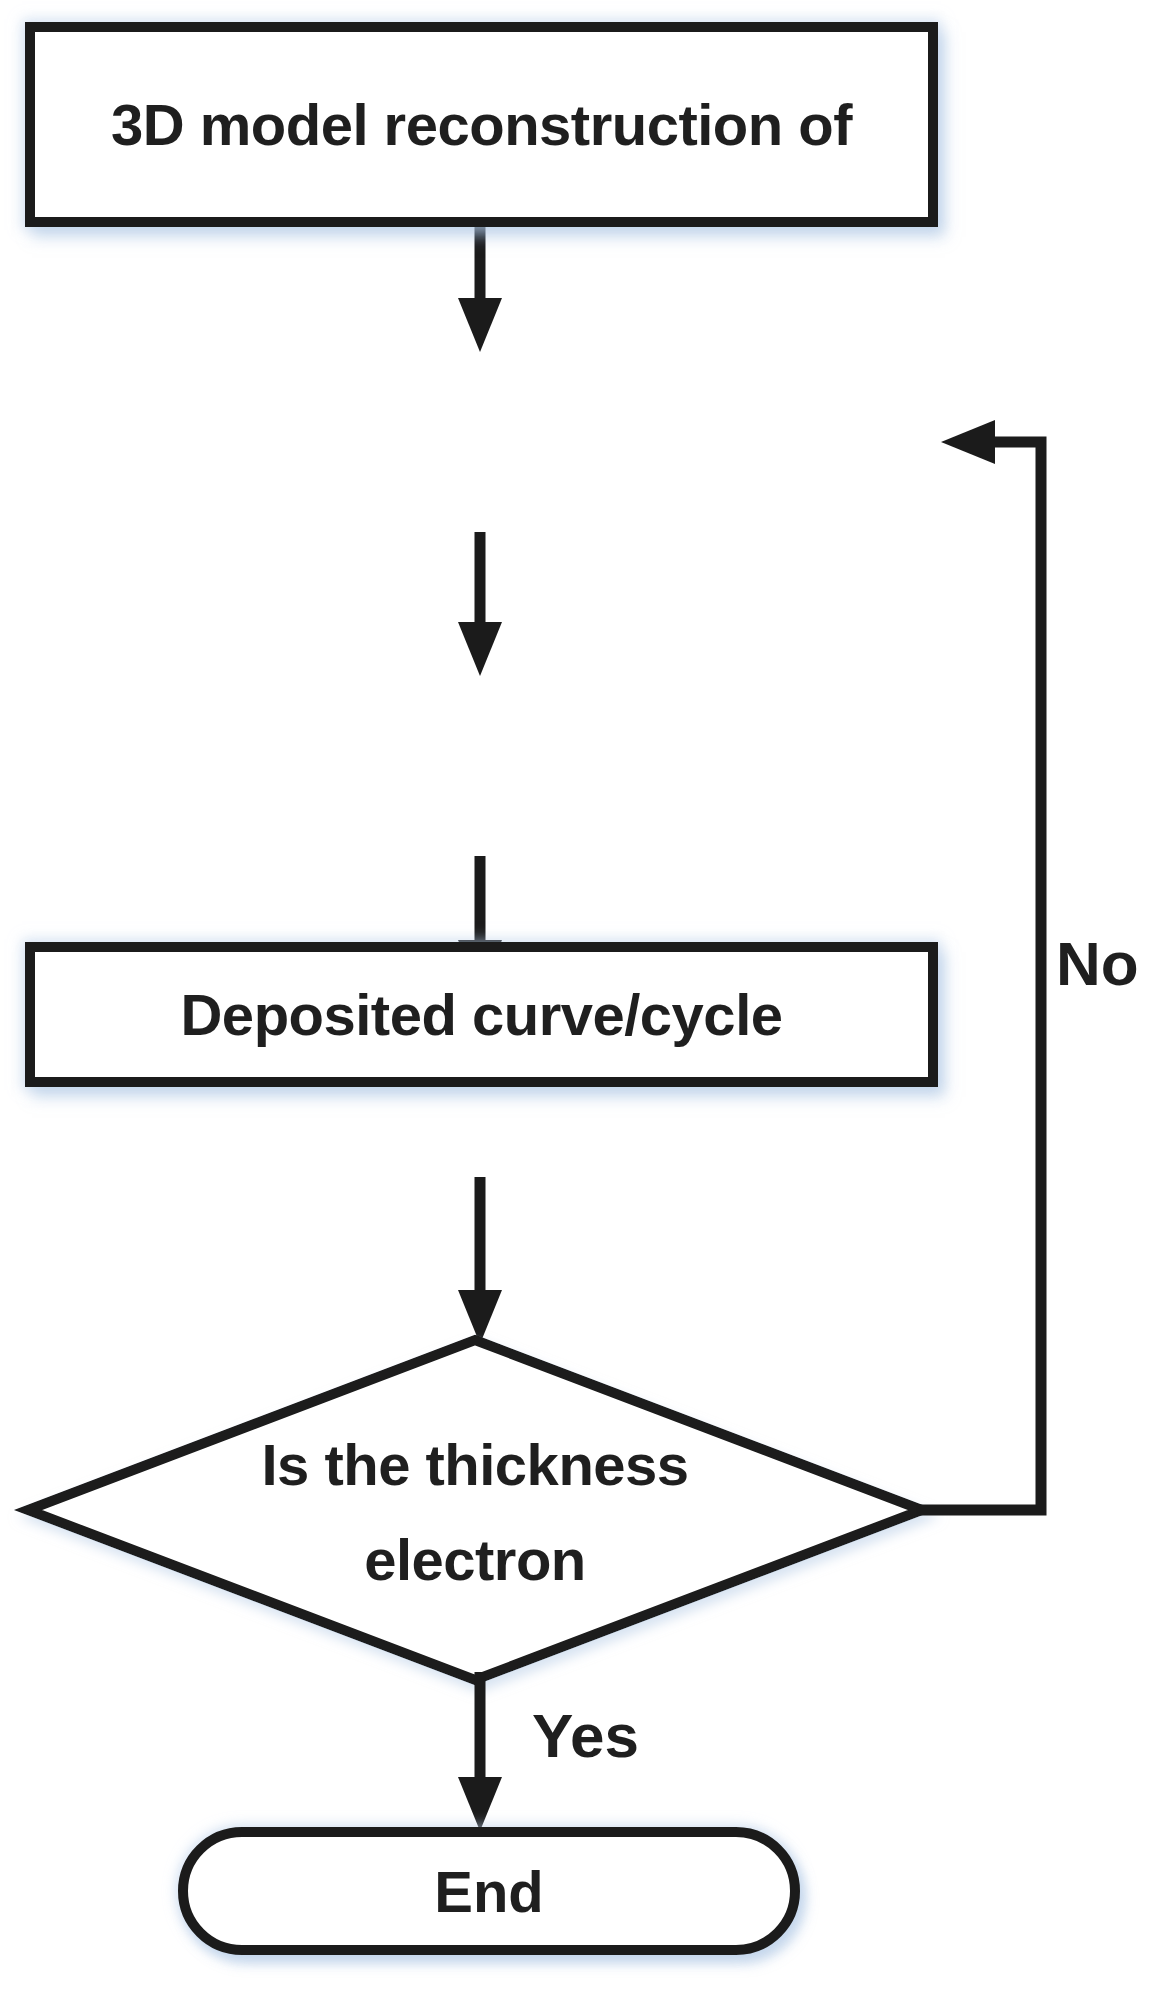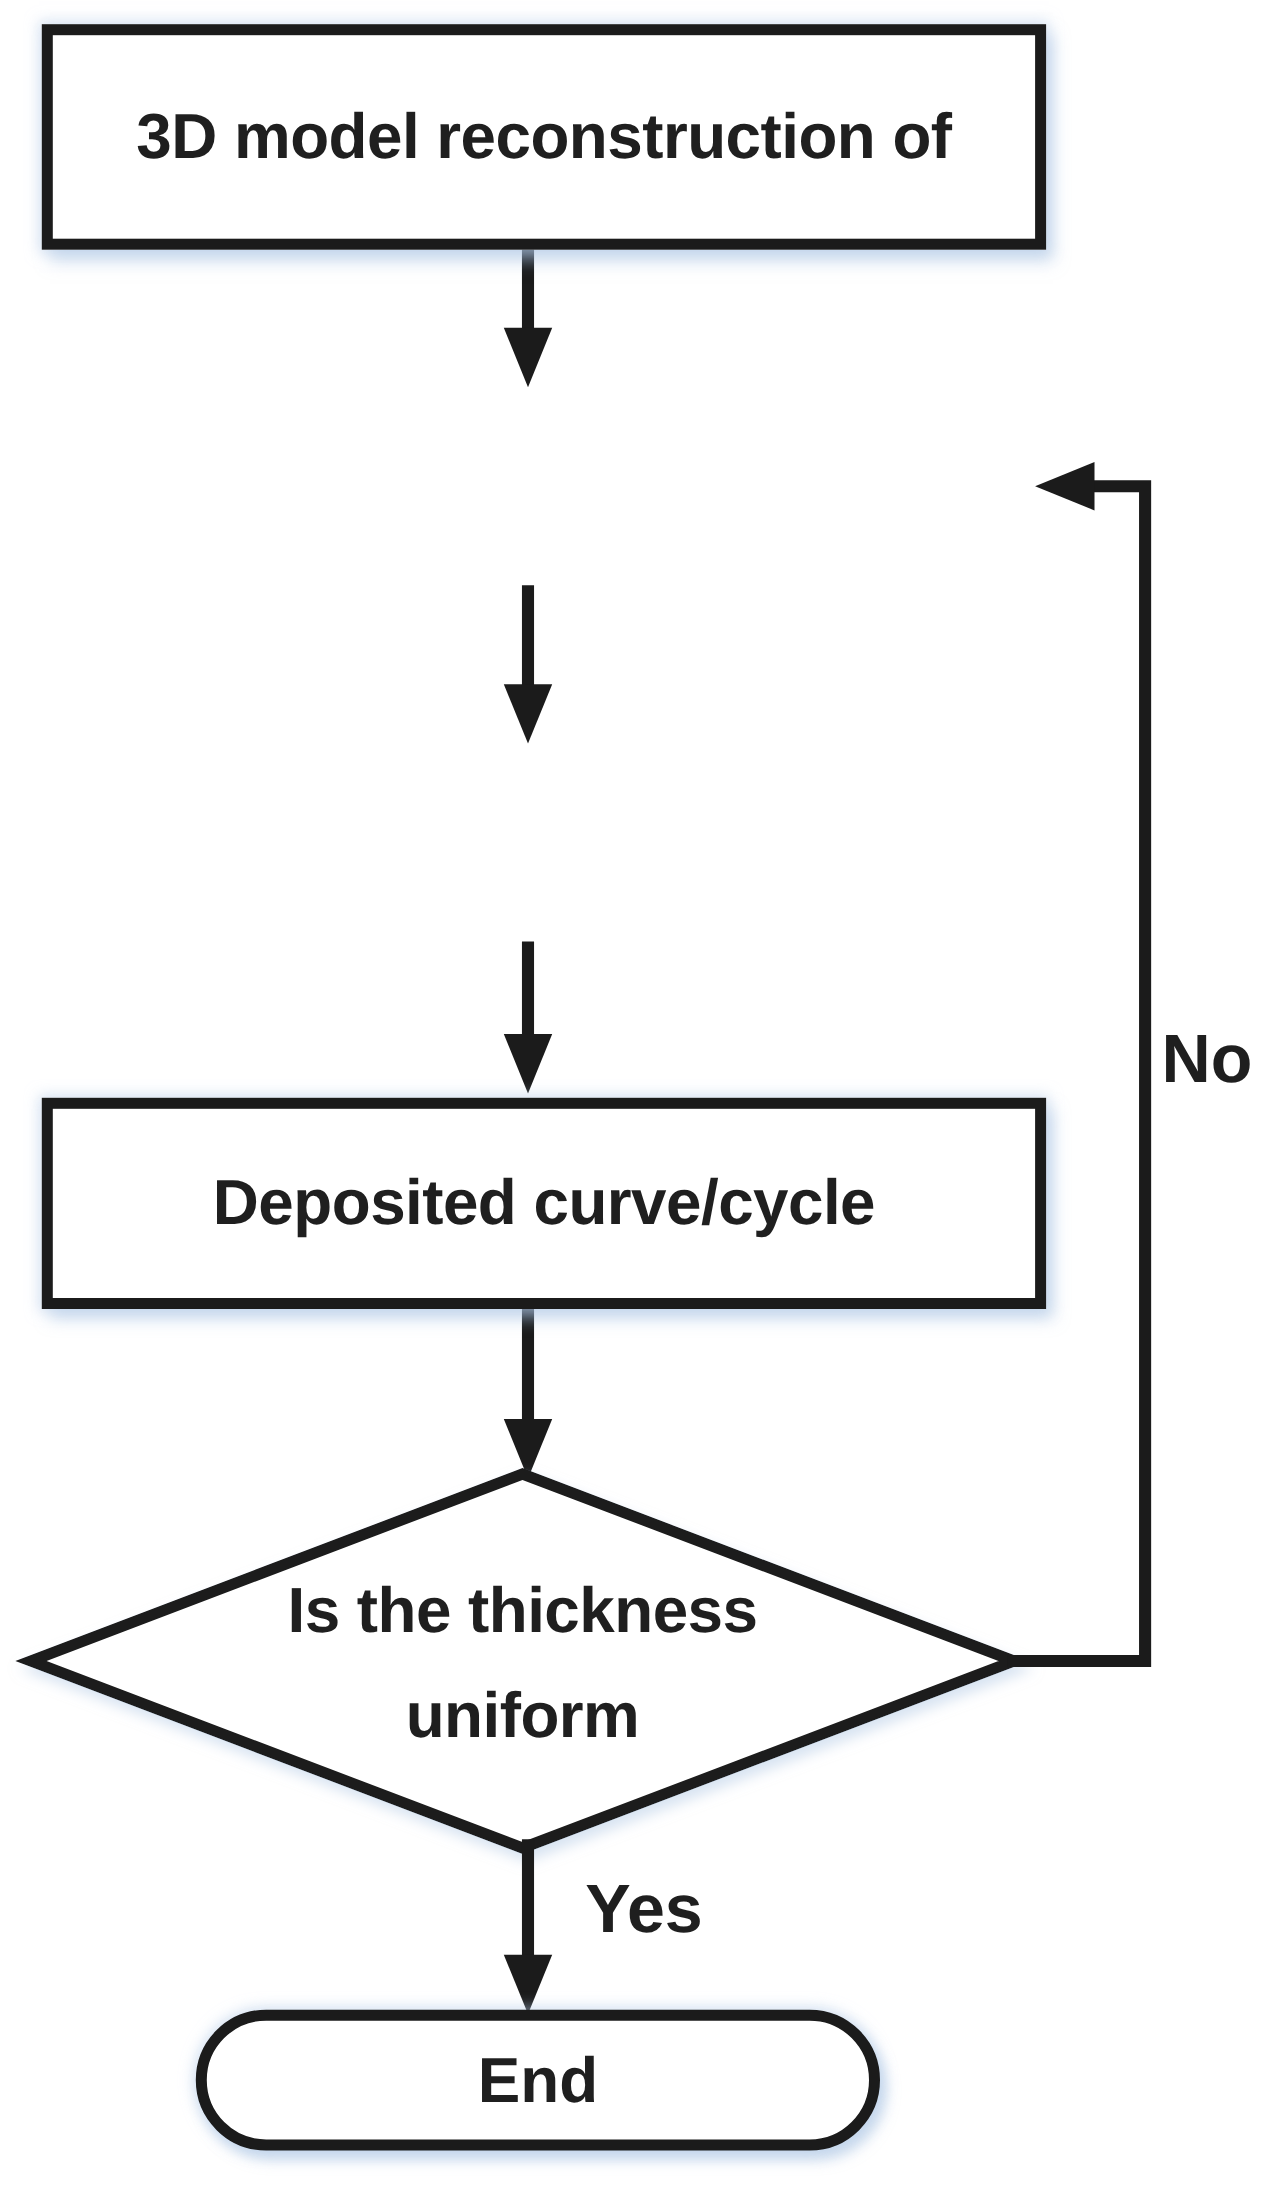--- a/index.html
+++ b/index.html
@@ -27,26 +27,25 @@
     display: flex;
     flex-direction: column;
     justify-content: center;
     align-items: center;
     text-align: center;
     font-size: 58px;
     line-height: 90px;
     font-weight: 600;
     letter-spacing: -0.5px;
     box-shadow: 0 0 12px 3px rgba(184,205,233,0.55), 7px 10px 14px rgba(160,190,224,0.5);
-    margin-left: 13px;
   }
   #node-reconstruction { top: 22px;  height: 205px; }
   #node-thickness      { top: 348px; height: 189px; }
   #node-numerical      { top: 672px; height: 189px; }
-  #node-curve          { top: 998px; height: 192px; }
+  #node-curve          { top: 942px; height: 145px; }
   .terminator {
     position: absolute;
     left: 178px; top: 1827px;
     width: 622px; height: 128px;
     box-sizing: border-box;
     border: 10px solid #1b1b1b;
     border-radius: 70px;
     background: #ffffff;
     display: flex;
     justify-content: center;
@@ -125,21 +124,21 @@
   </div>
 
 
 
   <div class="pbox" id="node-curve">
     <div>Deposited curve/cycle</div>
   </div>
 
   <div class="diamond-text">
     <div>Is the thickness</div>
-    <div>uniform</div>
+    <div>electron</div>
   </div>
 
   <div class="edge-label" id="label-yes">Yes</div>
   <div class="edge-label" id="label-no">No</div>
 
   <div class="terminator">
     <div>End</div>
   </div>
 
 </div>

